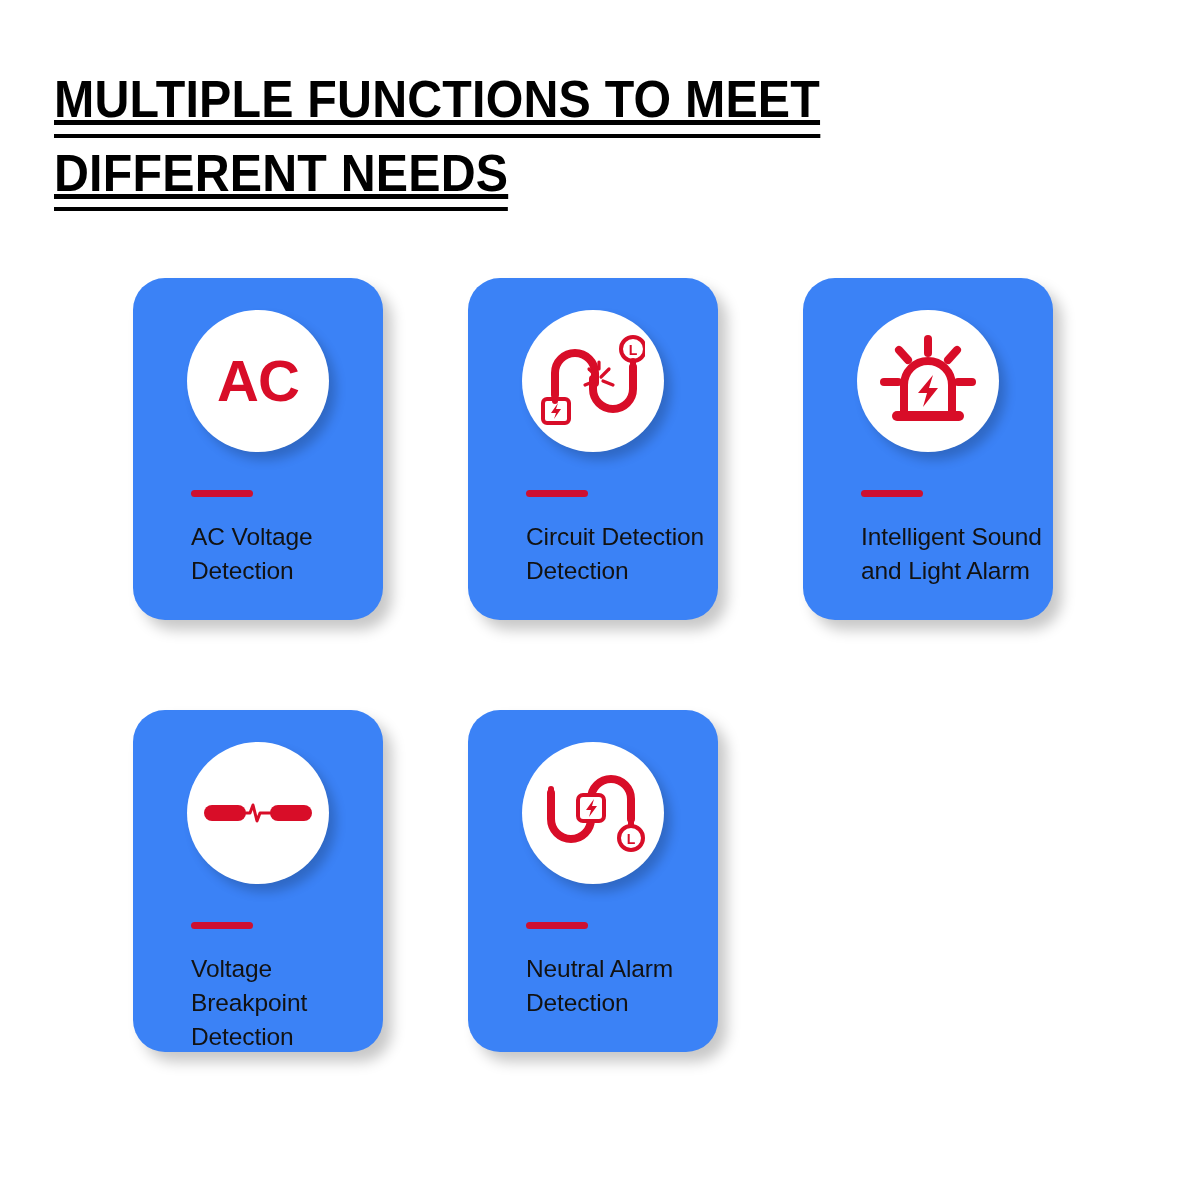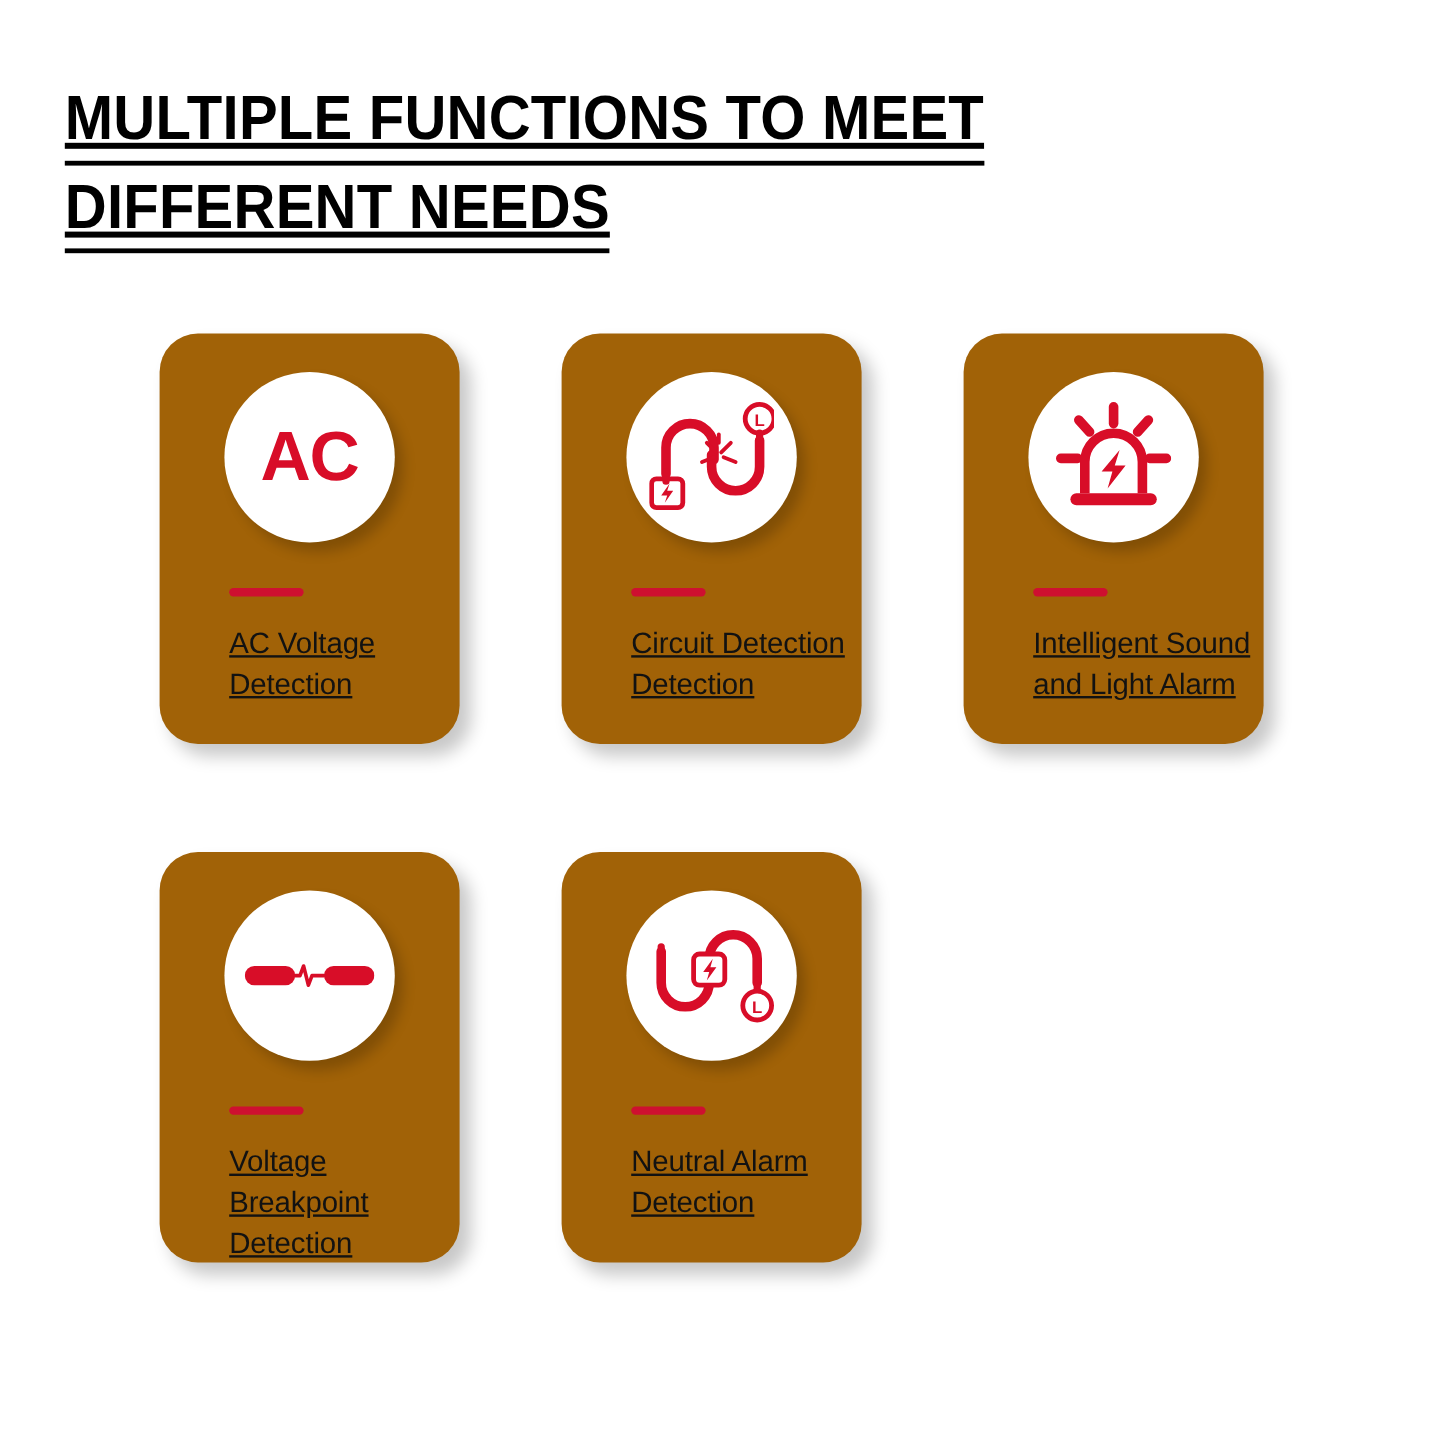--- a/index.html
+++ b/index.html
@@ -51,21 +51,21 @@
     display: grid;
     grid-template-columns: repeat(3, 250px);
     grid-column-gap: 85px;
     grid-row-gap: 90px;
   }
 
   .feature-card {
     position: relative;
     width: 250px;
     height: 342px;
-    background: #a16207;
+    background: #3b82f6;
     border-radius: 32px;
     box-shadow: 9px 10px 14px rgba(0,0,0,0.22);
     box-sizing: border-box;
     padding: 0;
   }
 
   .icon-circle {
     position: absolute;
     left: 50%;
     top: 32px;
@@ -104,21 +104,20 @@
     position: absolute;
     left: 58px;
     top: 242px;
     width: 190px;
     font-family: "Liberation Sans", sans-serif;
     font-size: 24.5px;
     line-height: 1.38;
     color: #121212;
     text-align: left;
     letter-spacing: -0.1px;
-    text-decoration: underline;
   }
 
   
   .feature-card.row2 .divider-dash { top: 212px; }
   .feature-card.row2 .card-label { top: 242px; }
 </style>
 </head>
 <body>
 
 <div class="heading-block">

